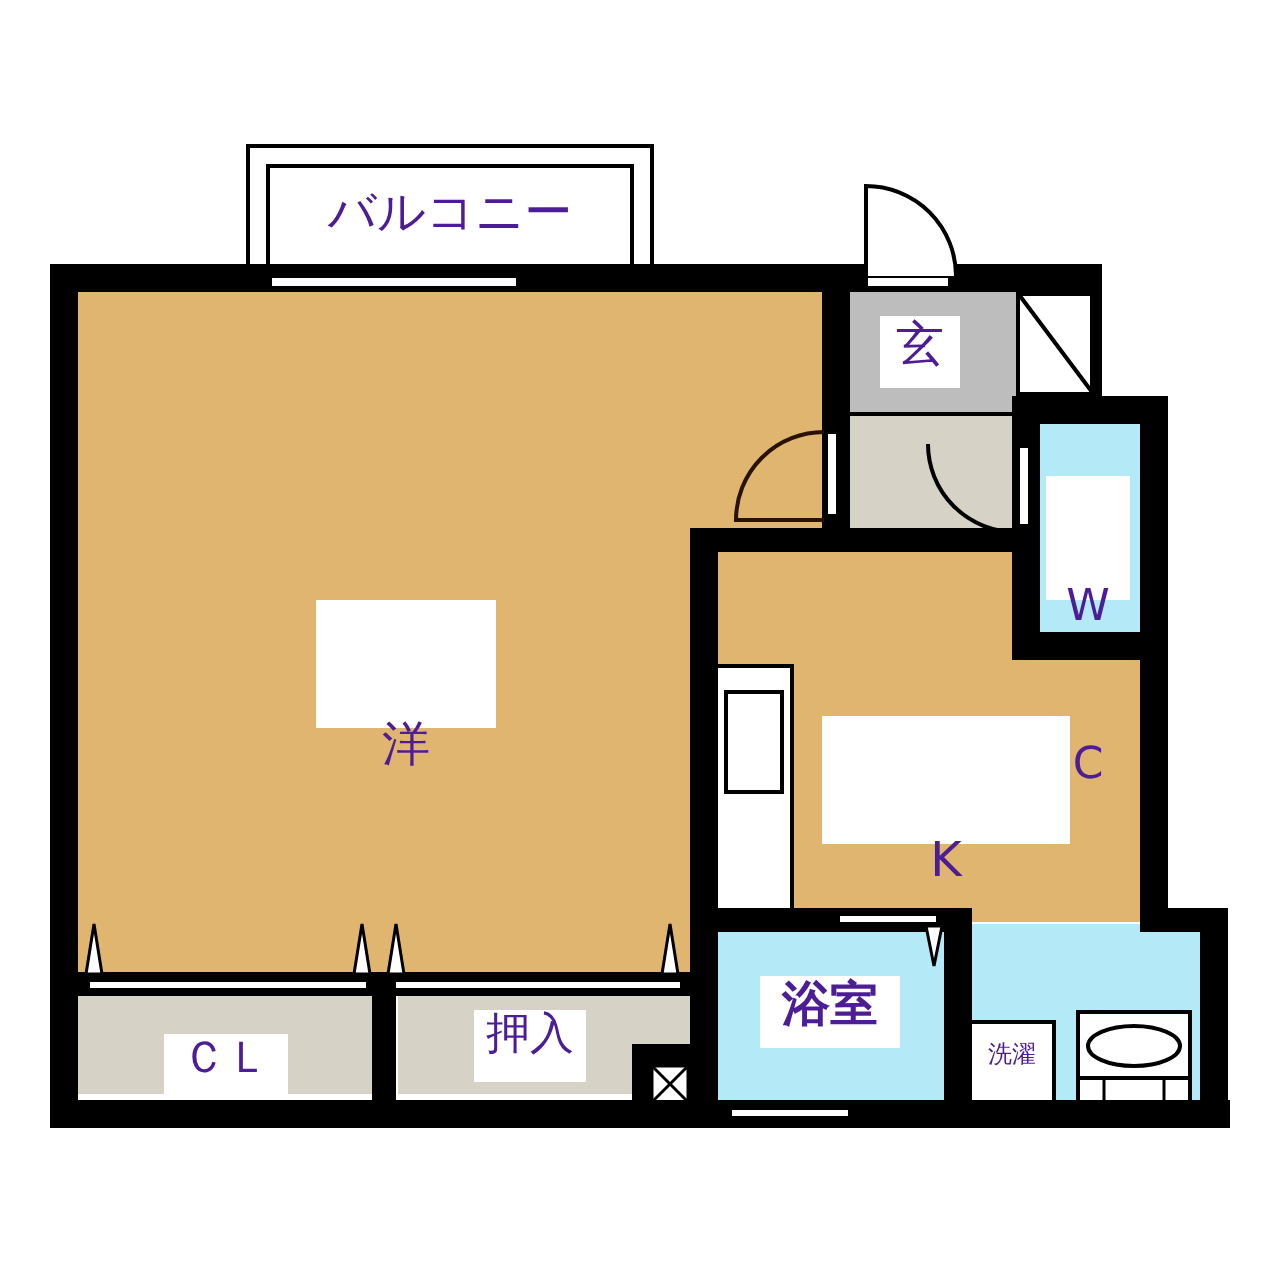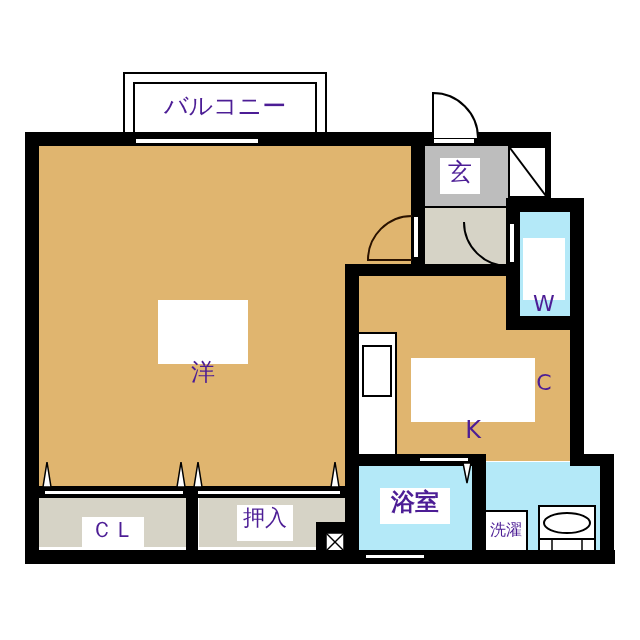--- a/index.html
+++ b/index.html
@@ -46,21 +46,21 @@
     <rect x="1" y="1" width="18" height="18" fill="#fff" stroke="#000" stroke-width="1.5"></rect>
     <line x1="1" y1="1" x2="19" y2="19" stroke="#000" stroke-width="1.5"></line>
     <line x1="19" y1="1" x2="1" y2="19" stroke="#000" stroke-width="1.5"></line>
   </svg>
 
 <div class="abs" style="left:358px;top:462px;width:116px;height:92px;background:#B4E9F8;"></div>
 <div class="label lbl-big" style="left:380px;top:488px;width:70px;height:36px;font-weight:bold;">浴室</div>
 
 <div class="abs" style="left:485px;top:462px;width:115px;height:92px;background:#B4E9F8;"></div>
 <div class="abs" style="left:484px;top:510px;width:44px;height:42px;background:#fff;border:2px solid #000;"></div>
-<div class="label" style="left:487px;top:520px;width:38px;font-size:16px;background:transparent;">洗濯</div>
+<div class="label" style="left:487px;top:520px;width:38px;font-size:12px;background:transparent;">洗濯</div>
 <svg class="abs" style="left:538px;top:505px" width="58" height="48">
     <rect x="1" y="1" width="56" height="46" fill="#fff" stroke="#000" stroke-width="2"></rect>
     <ellipse cx="29" cy="18" rx="23" ry="10" fill="#fff" stroke="#000" stroke-width="2"></ellipse>
     <line x1="1" y1="34" x2="57" y2="34" stroke="#000" stroke-width="2"></line>
     <line x1="14" y1="34" x2="14" y2="47" stroke="#000" stroke-width="1.5"></line>
     <line x1="44" y1="34" x2="44" y2="47" stroke="#000" stroke-width="1.5"></line>
   </svg>
 
 <div class="abs" style="left:355px;top:332px;width:42px;height:128px;background:#fff;border:2px solid #000;border-left:4px double #000;"></div>
 <div class="abs" style="left:362px;top:345px;width:30px;height:52px;border:2px solid #000;background:#fff;"></div>

